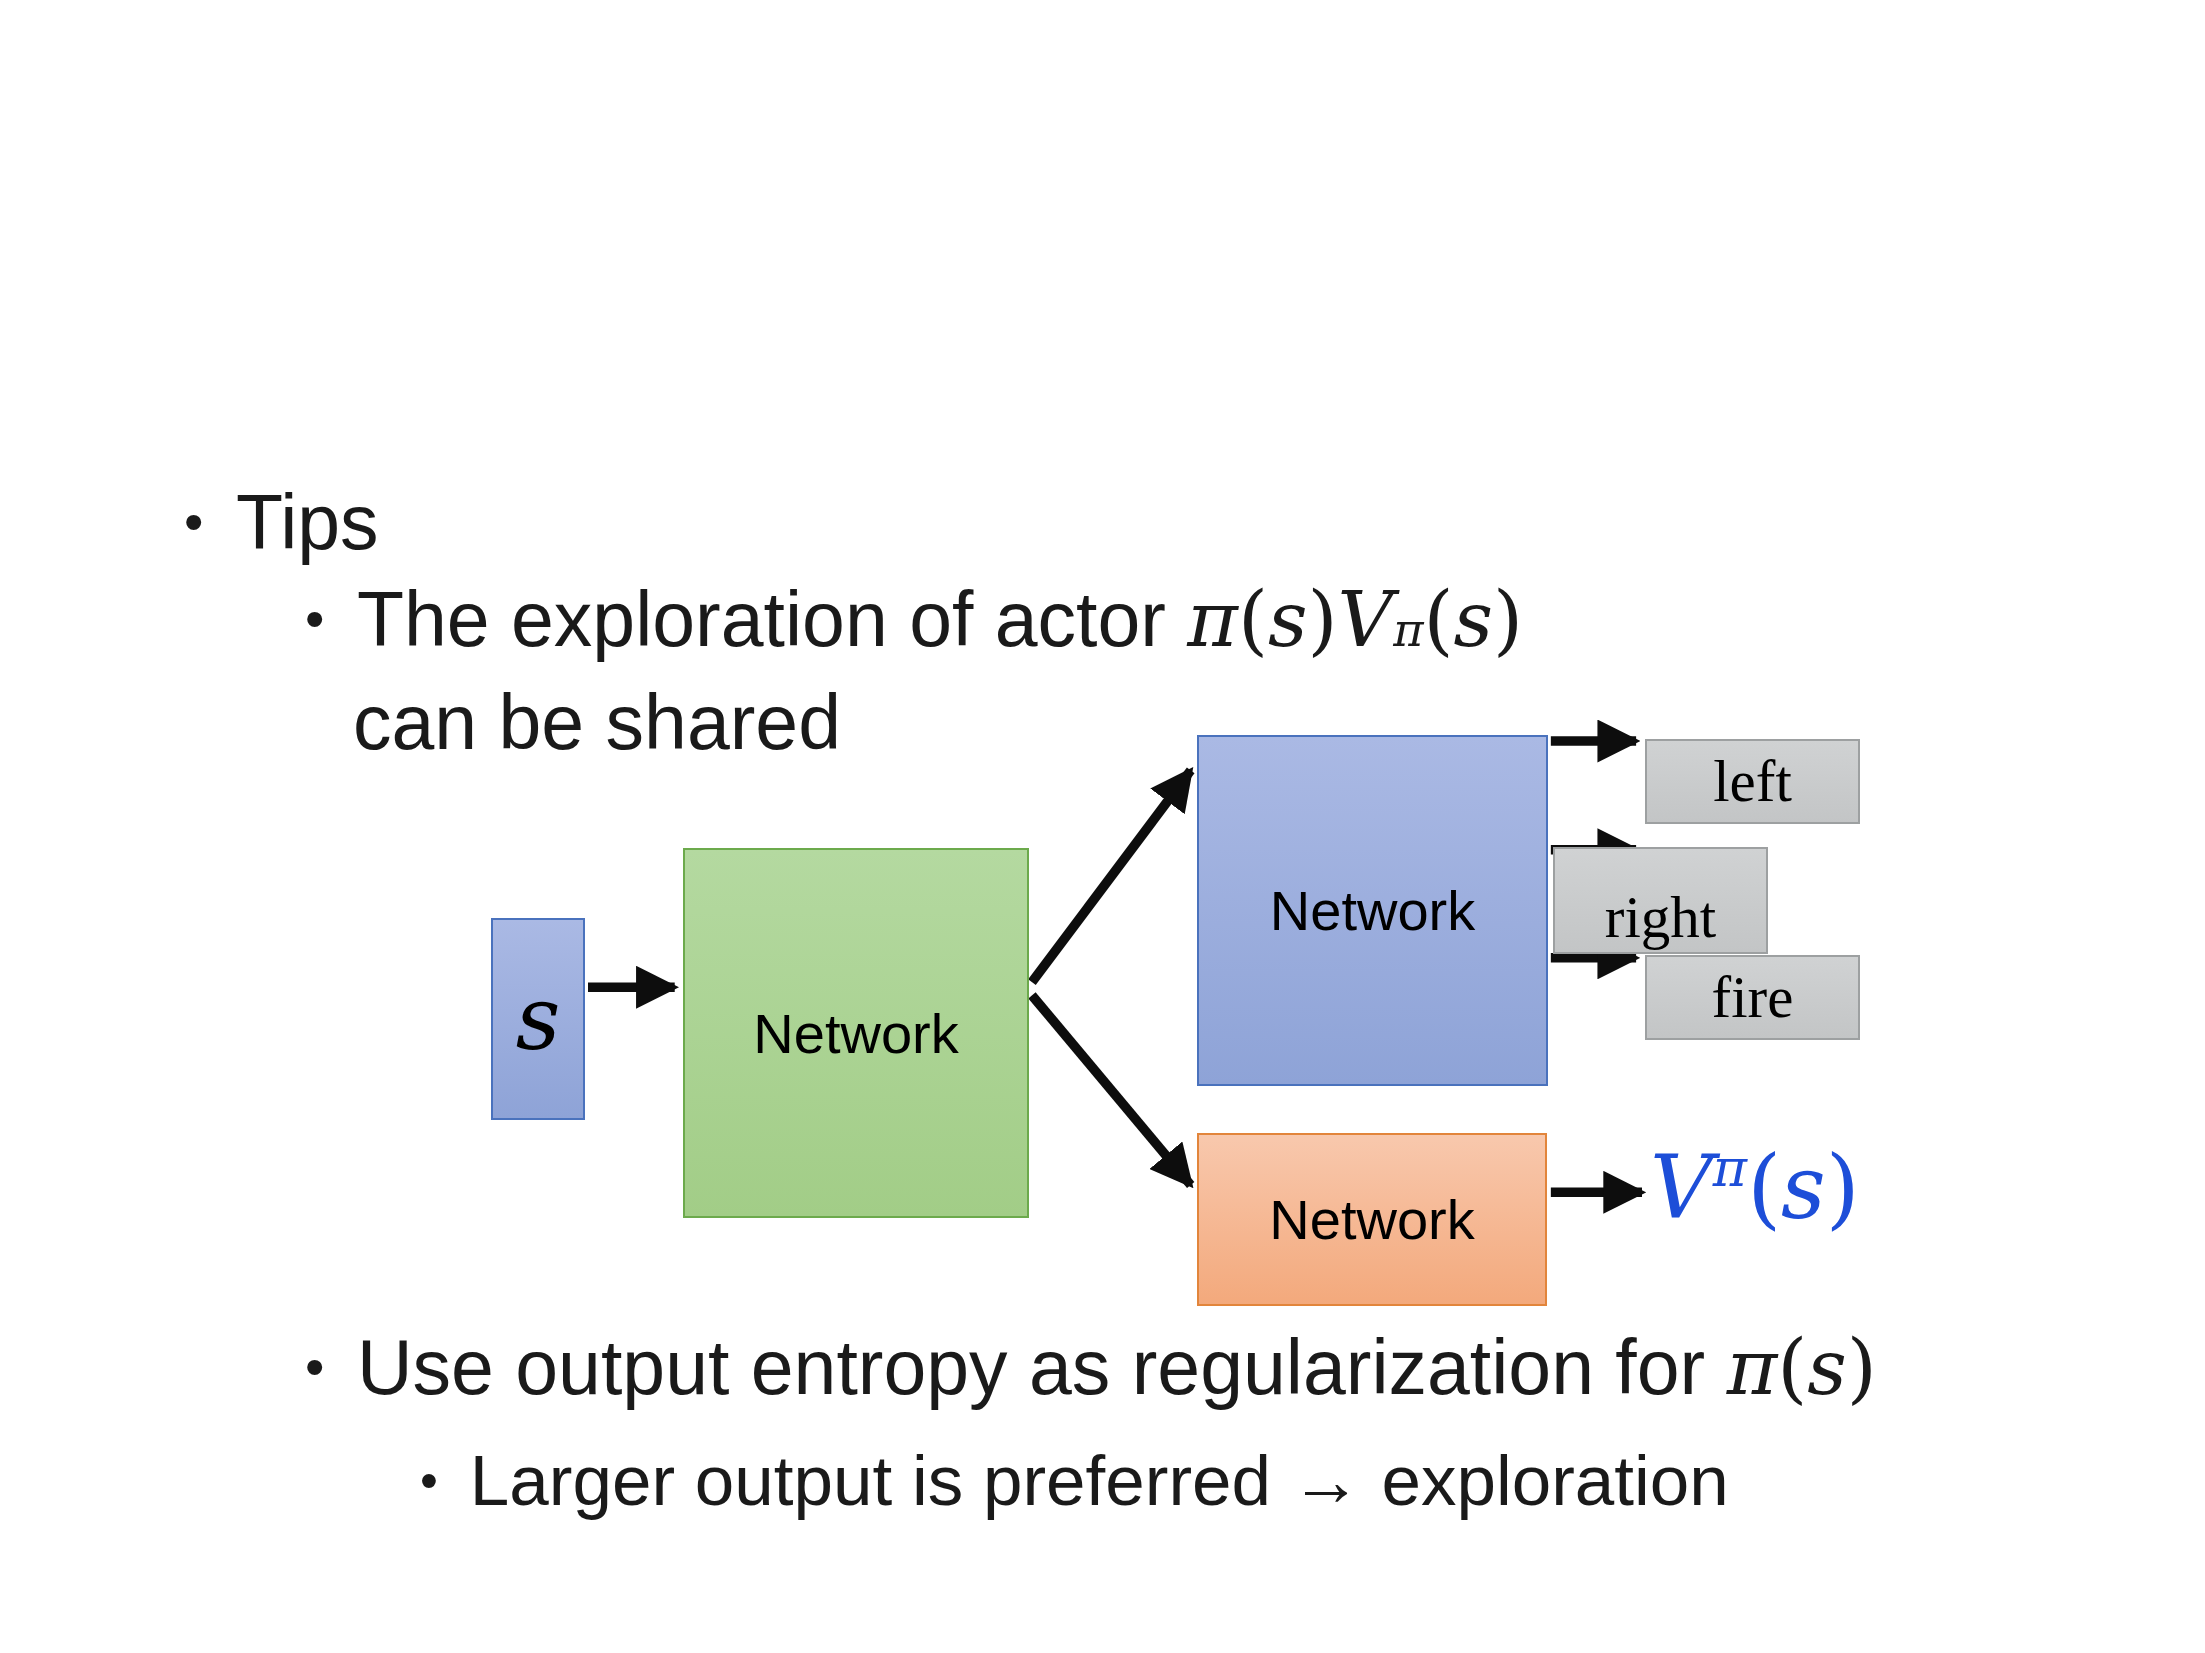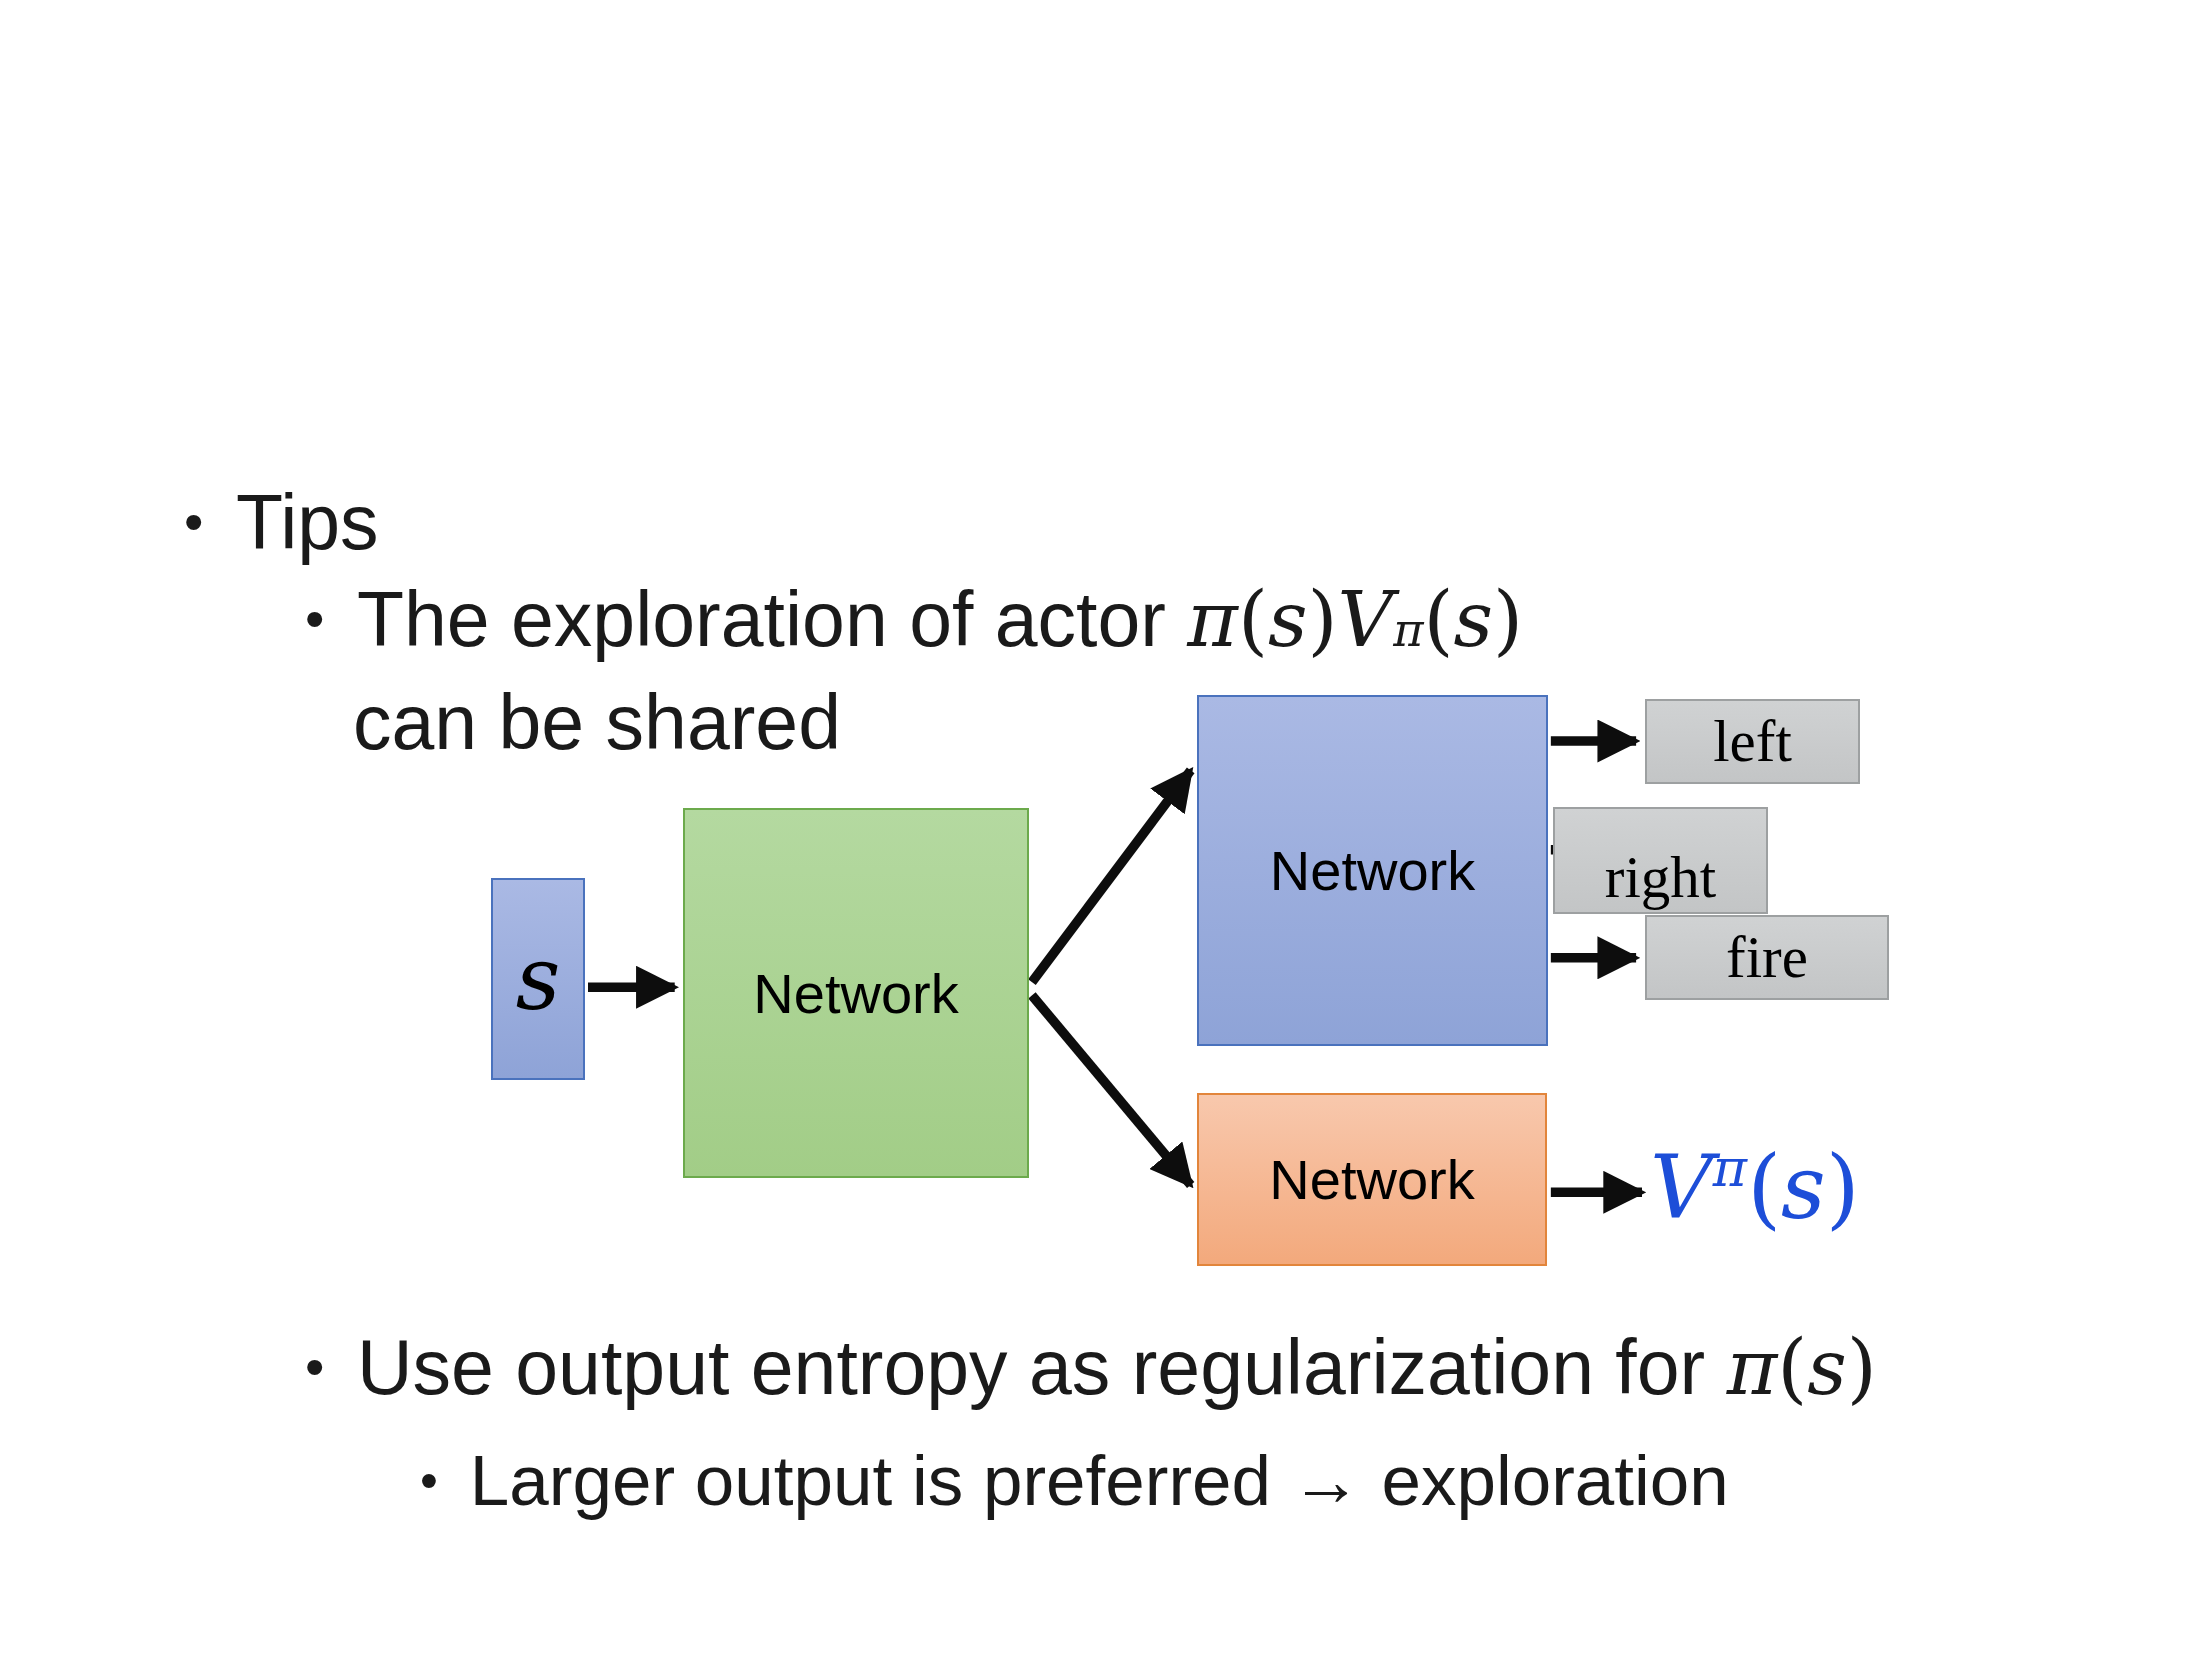--- a/index.html
+++ b/index.html
@@ -11,21 +11,21 @@
   #title{font-size:112px;letter-spacing:-1.5px;font-weight:400;line-height:1;white-space:nowrap;}
   .line{display:inline-flex;align-items:baseline;line-height:1.2;white-space:nowrap;}
   .l1,.l2{font-size:77px;}
   .l3{font-size:71px;}
   .bullet{margin-right:25px;transform:scale(.72);transform-origin:left center;}
   .pre{white-space:pre;}
   .mvar{font-family:"DejaVu Serif",serif;font-style:italic;}
   .mparen{font-family:"DejaVu Serif",serif;font-style:normal;}
   .sup{font-size:.6em;vertical-align:.62em;}
   
-  .box{position:absolute;display:flex;align-items:center;justify-content:center;box-sizing:border-box;}
+  .box{position:absolute;display:flex;align-items:center;justify-content:center;box-sizing:border-box;margin-top:40px;}
   .blue-box{background:linear-gradient(to bottom,var(--blue_top),var(--blue_bottom));border:2.9px solid var(--blue_border);}
   .green-box{background:linear-gradient(to bottom,var(--green_top),var(--green_bottom));border:2.9px solid var(--green_border);}
   .orange-box{background:linear-gradient(to bottom,var(--orange_top),var(--orange_bottom));border:2.9px solid var(--orange_border);}
   .gray-box{background:linear-gradient(to bottom,var(--gray_top),var(--gray_bottom));border:2.2px solid var(--gray_border);}
   .net-label{font-size:56px;color:#000;}
   .state-label{font-size:87px;color:#000;}
   .action-label{font-family:"Liberation Serif",serif;font-size:59px;color:#000;}
   #v-output{font-size:87px;line-height:1;white-space:nowrap;color:#1d4ed8;}
   #arrow-layer{position:absolute;left:0;top:0;width:2205px;height:1654px;pointer-events:none;}
   #arrow-layer line{stroke:var(--arrow);stroke-width:13;}
@@ -89,21 +89,21 @@
   <div class="box orange-box" style="left:1197px;top:1093px;width:350px;height:173px;">
     <span class="net-label">Network</span>
   </div>
 
   <div class="box gray-box" style="left:1645px;top:699px;width:215px;height:85px;">
     <span class="action-label">left</span>
   </div>
   <div class="box gray-box" style="left:1553px;top:807px;width:215px;height:107px;align-items:flex-end;">
     <span class="action-label">right</span>
   </div>
-  <div class="box gray-box" style="left:1645px;top:915px;width:244px;height:85px;">
+  <div class="box gray-box" style="left:1645px;top:915px;width:215px;height:85px;">
     <span class="action-label">fire</span>
   </div>
 
   <div id="v-output" class="abs" style="left:1650px;top:1142px;">
     <span class="mvar">V</span><span class="mvar sup">π</span><span class="mparen">(</span><span class="mvar">s</span><span class="mparen">)</span>
   </div>
 
   <div class="line l2 abs" style="left:305px;top:1321px;">
     <span class="bullet">•</span>
     <span class="pre">Use output entropy as regularization for </span>

